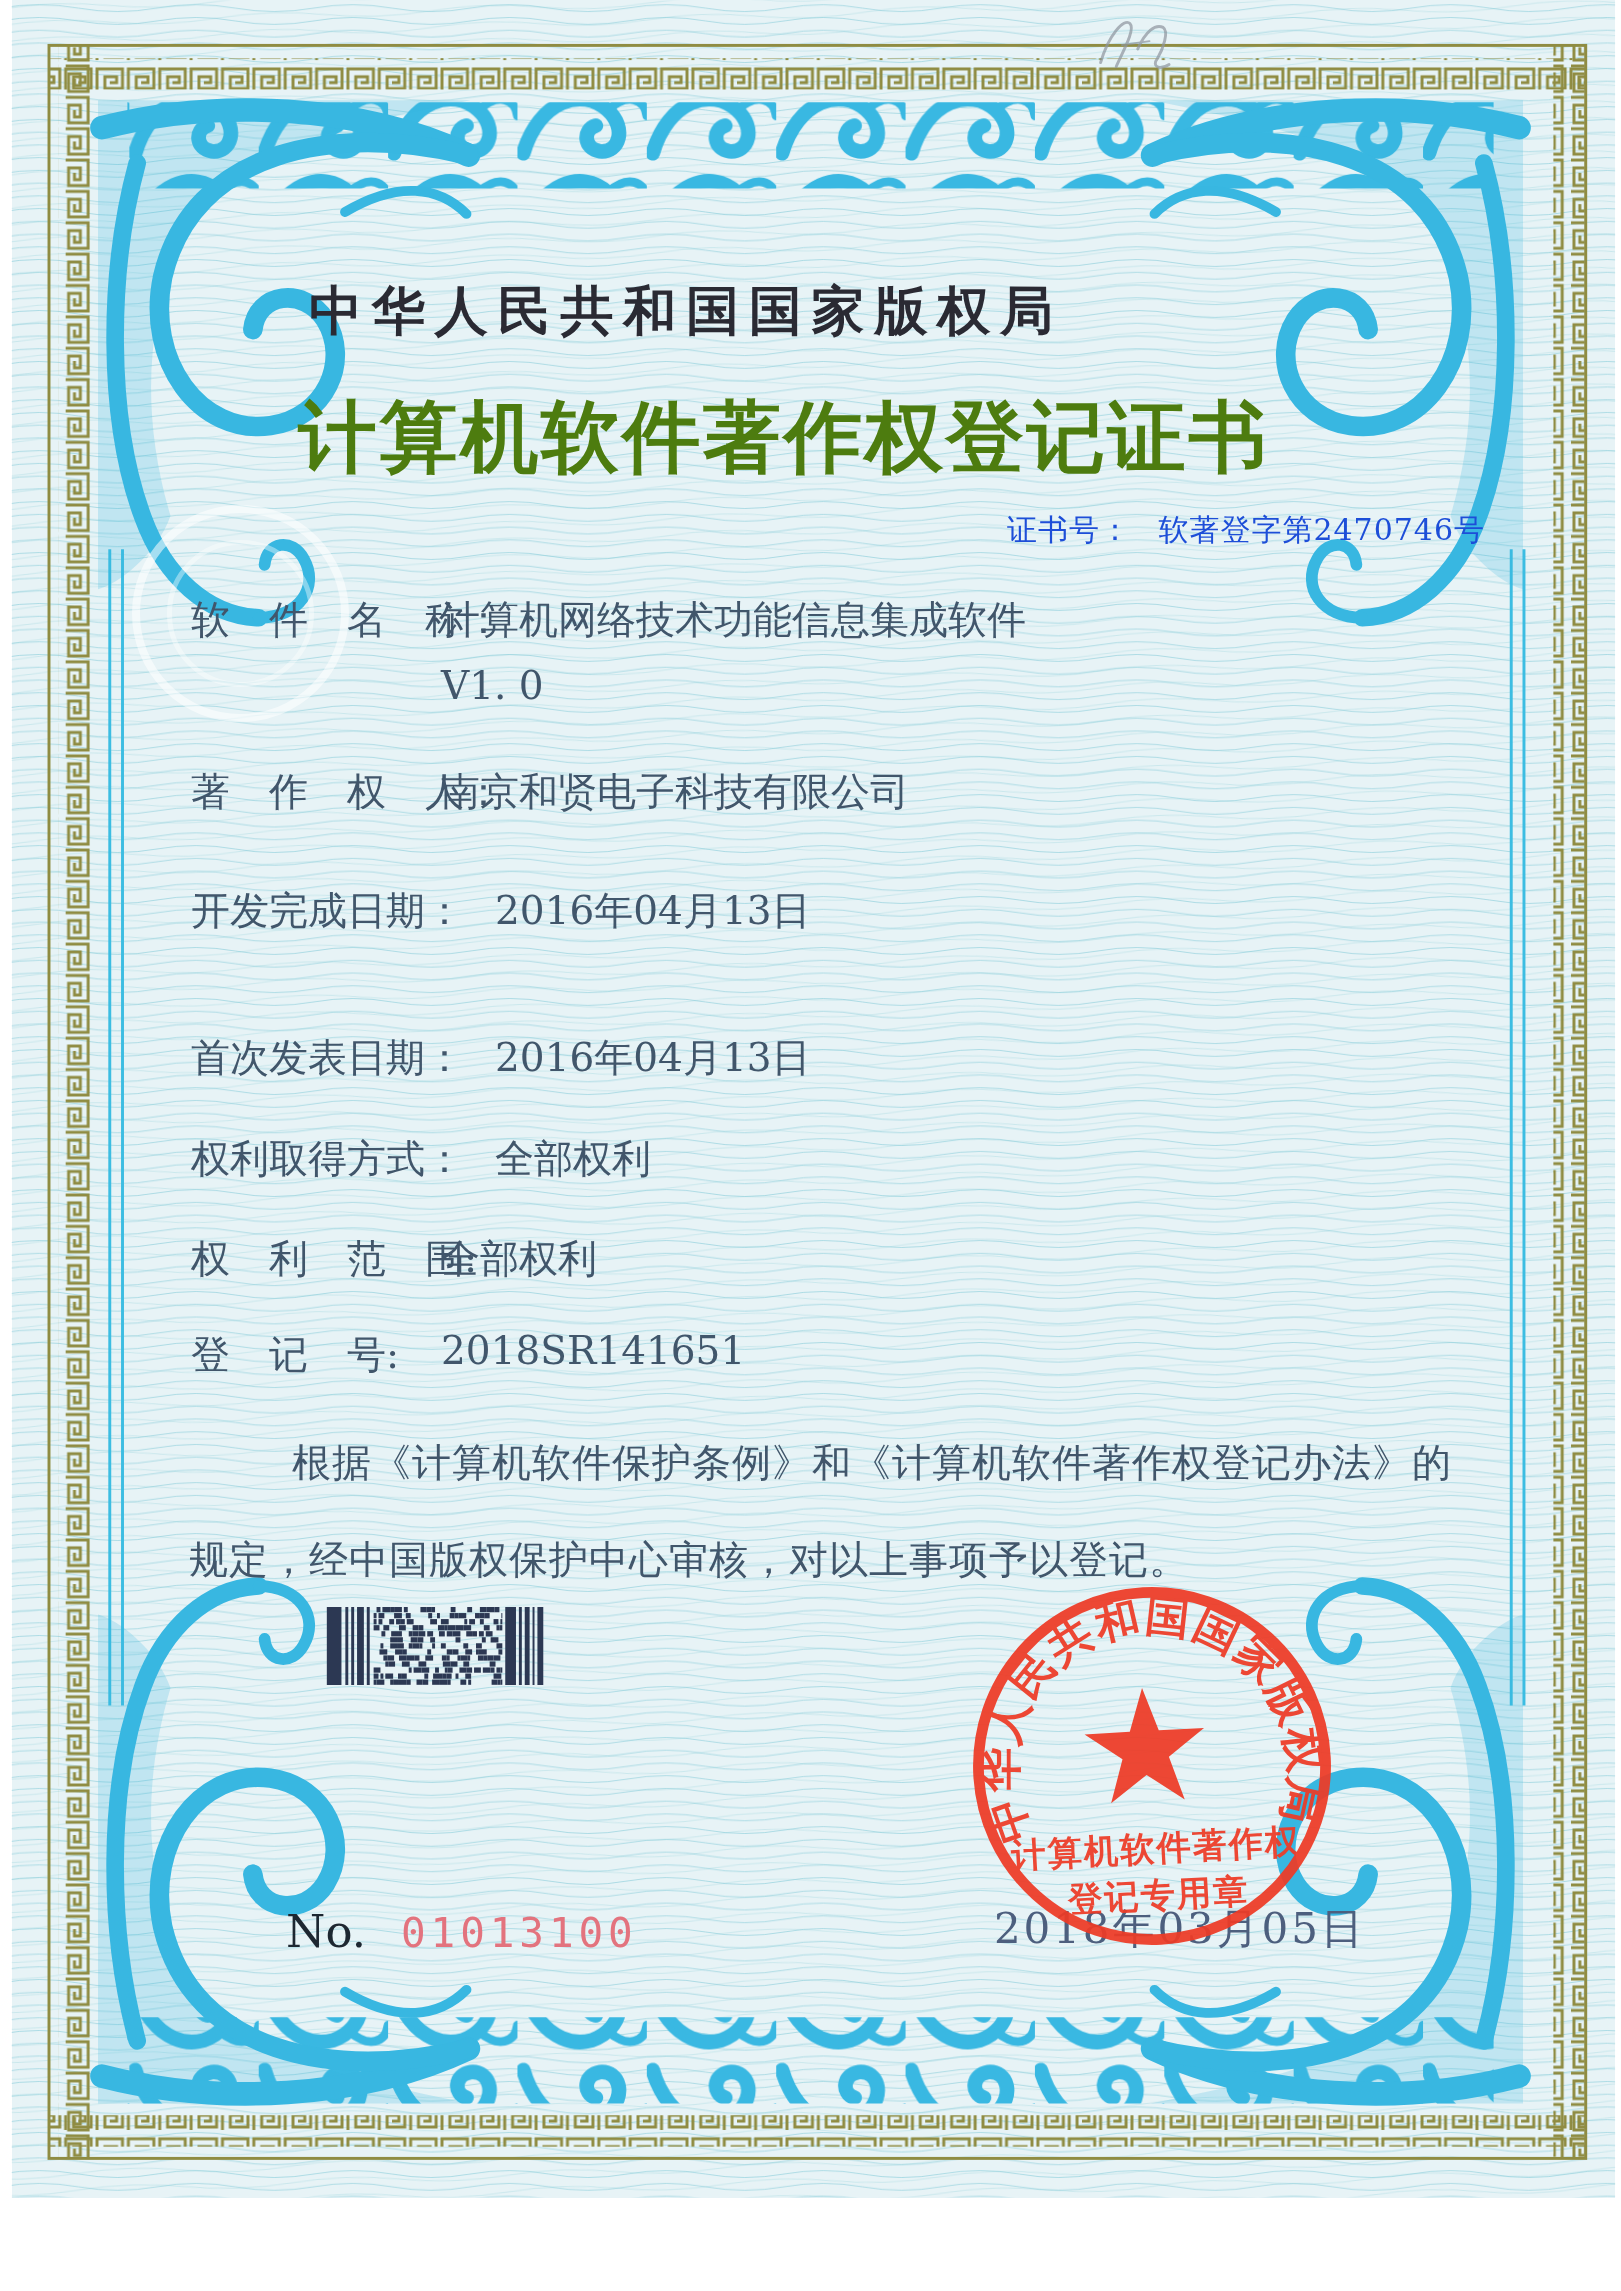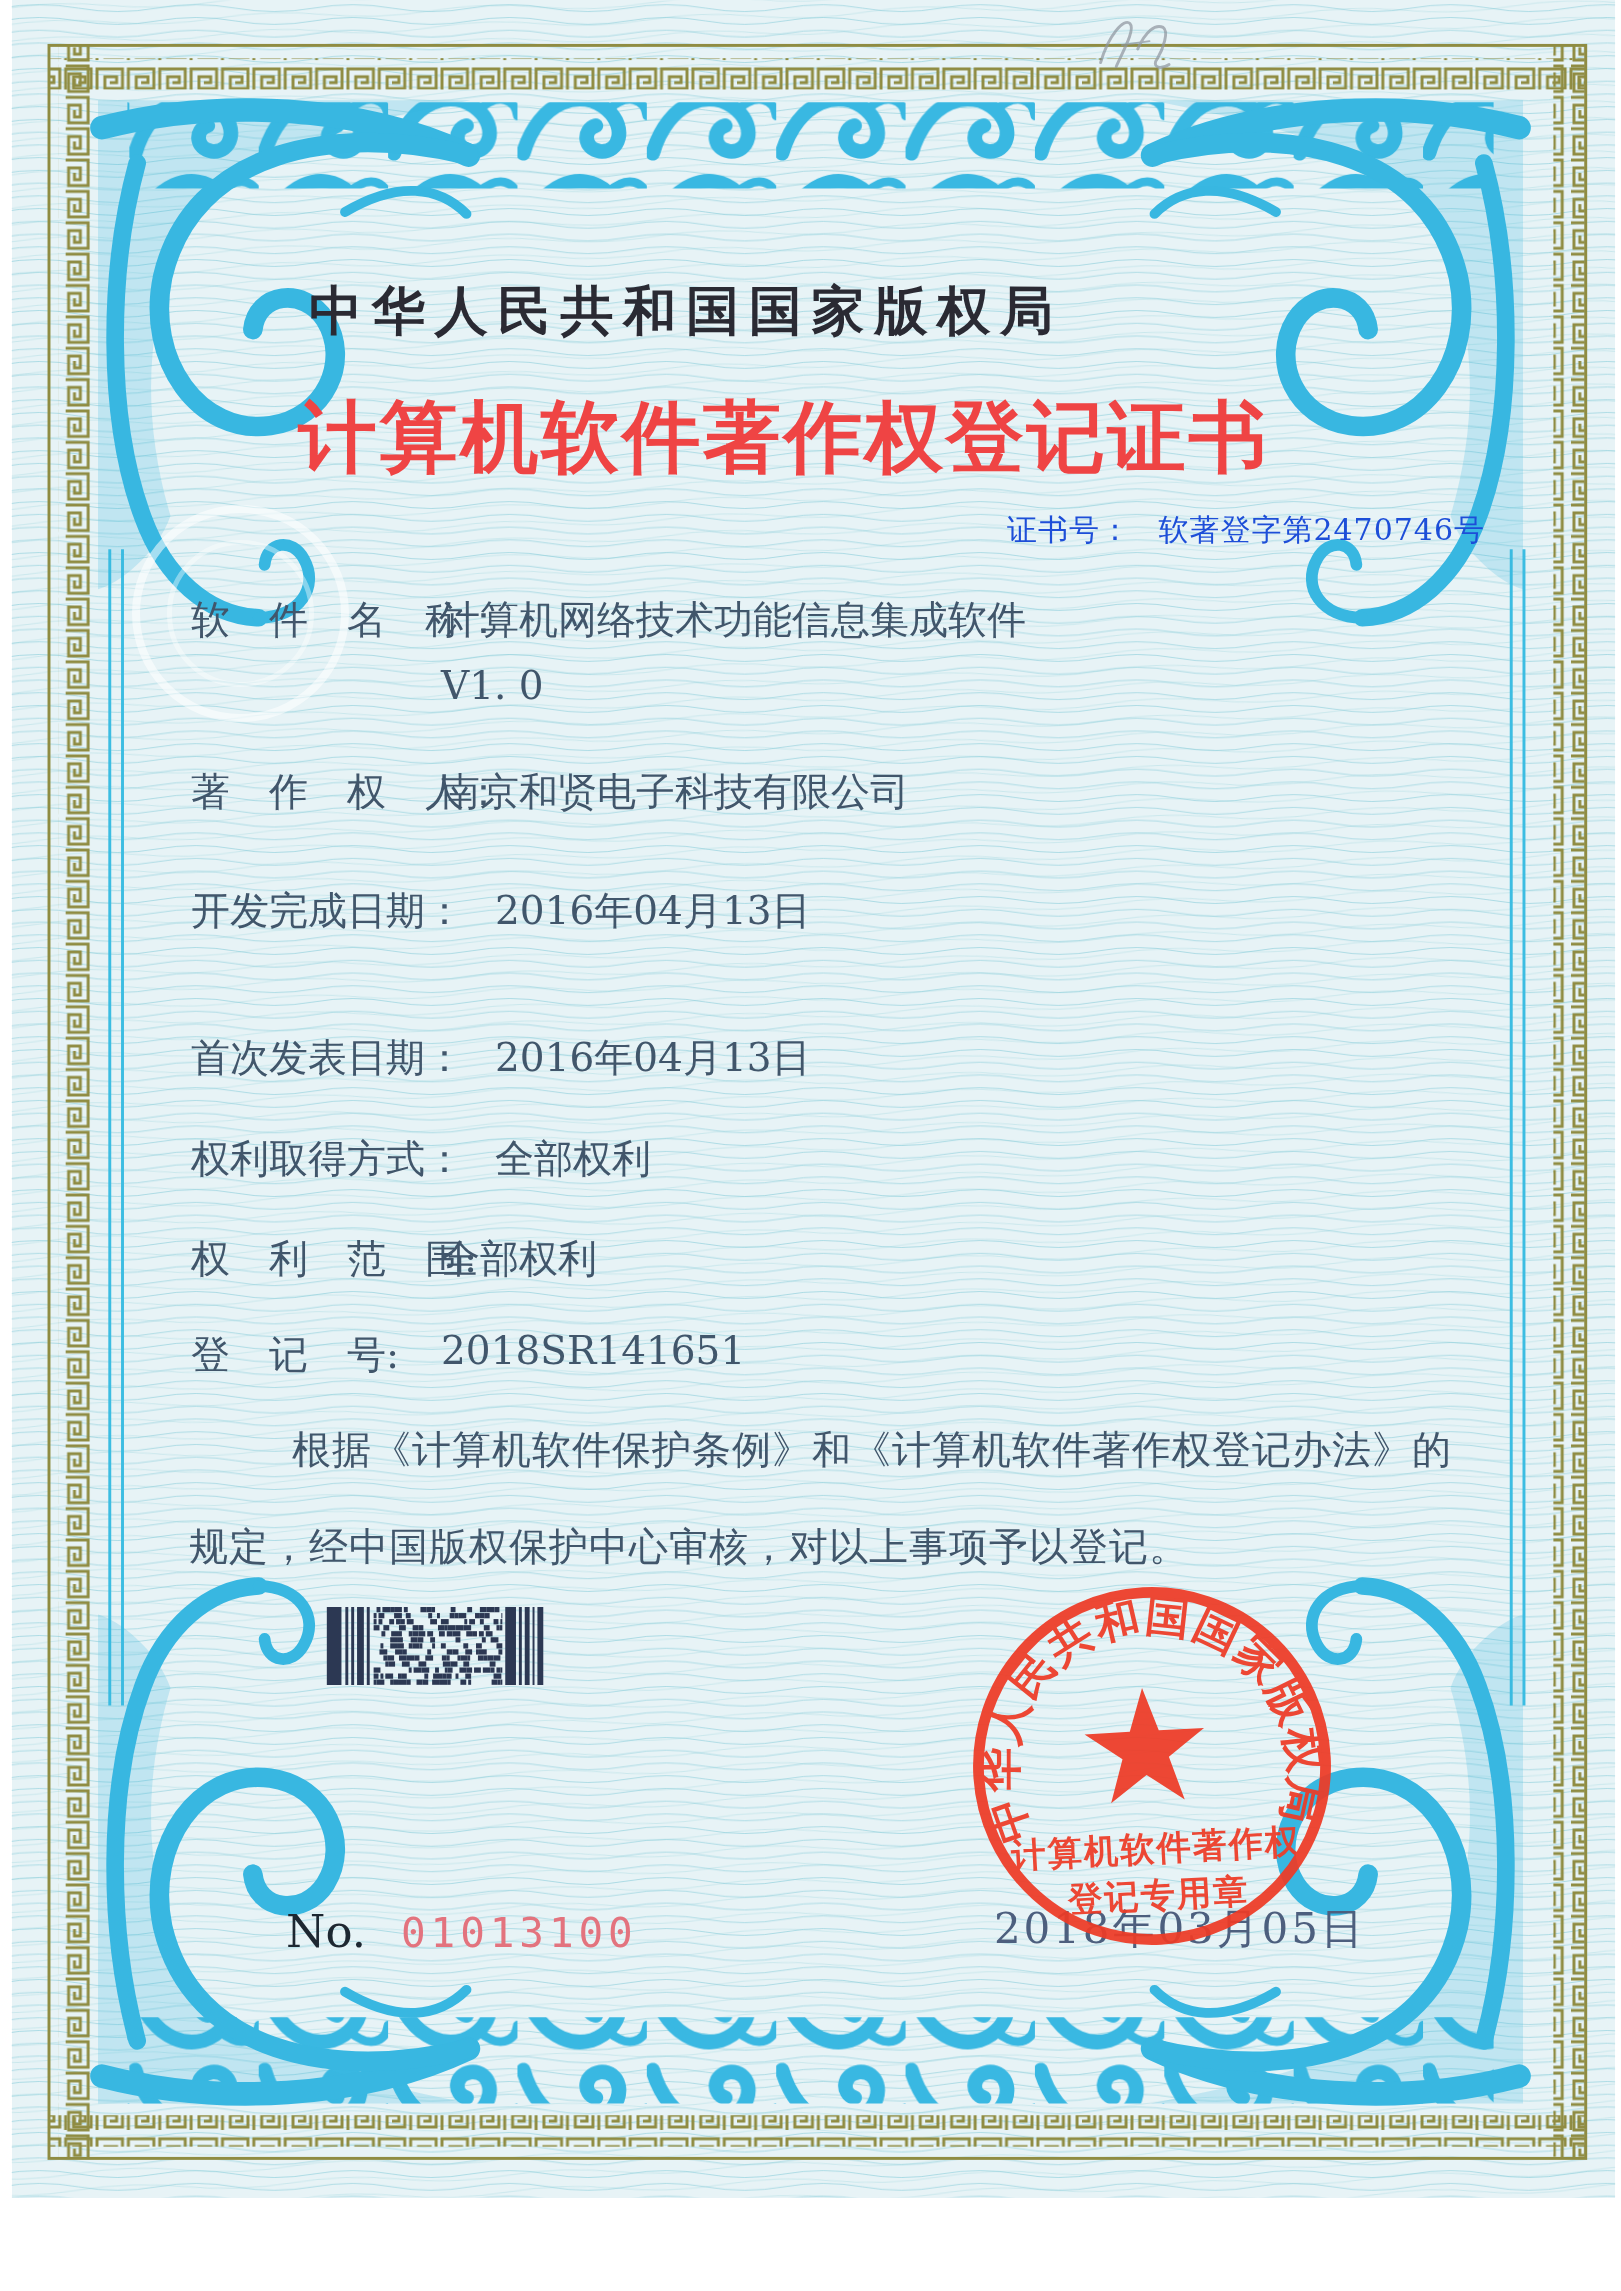--- a/index.html
+++ b/index.html
@@ -4,29 +4,29 @@
 <style>
   html,body{margin:0;padding:0;background:#ffffff;}
   .scan{position:relative;width:1621px;height:2292px;background:#ffffff;overflow:hidden;
         font-family:"DejaVu Serif","Liberation Serif",serif;}
   .paper{position:absolute;left:11.8px;top:0;right:5.9px;bottom:94px;background:#e7f3f6;}
   svg.layer{position:absolute;left:0;top:0;}
   .txt{position:absolute;white-space:nowrap;color:#41566b;}
   .authority{left:0;top:276px;width:1372px;text-align:center;font-size:53px;font-weight:bold;
              color:#2a2a33;letter-spacing:9.8px;}
   .cert-title{left:0;top:386px;width:1568px;text-align:center;font-size:78px;font-weight:bold;
-              color:#ef4444;letter-spacing:2.9px;}
+              color:#4d7c0f;letter-spacing:2.9px;}
   .certno{left:1007px;top:510px;font-size:30px;color:#1d4ed8;letter-spacing:1px;}
   .certno .cv{margin-left:27.4px;}
   .row{left:191px;font-size:39px;}
   .row .lab{display:inline-block;}
   .row .val{position:absolute;left:250px;top:0;white-space:nowrap;}
   .row.wide .val{left:304px;}
   .subline{left:441px;font-size:39px;}
-  .statement{font-size:39px;letter-spacing:1px;color:#41566b;}
+  .statement{font-size:39px;letter-spacing:1px;color:#41566b;margin-top:13px;}
   .no-line{left:286px;top:1905px;font-size:45px;color:#1d2731;}
   .no-digits{color:#e3737e;font-family:"DejaVu Sans Mono","Liberation Mono",monospace;
              font-size:41px;letter-spacing:4.9px;margin-left:35px;}
   .date{left:994px;top:1901px;font-size:42px;color:#4d5f7e;letter-spacing:2.9px;z-index:5;}
   .seal{position:absolute;left:951px;top:1565px;z-index:6;opacity:.93;}
   .barcode{position:absolute;left:326px;top:1607px;z-index:5;}
   .scribble{position:absolute;left:1073px;top:2px;z-index:7;}
   .watermark{position:absolute;left:132px;top:505px;width:201px;height:201px;border-radius:50%;
              border:8.8px solid rgba(255,255,255,.55);z-index:2;}
   .watermark-inner{position:absolute;left:27.4px;top:27.4px;right:27.4px;bottom:27.4px;border-radius:50%;

